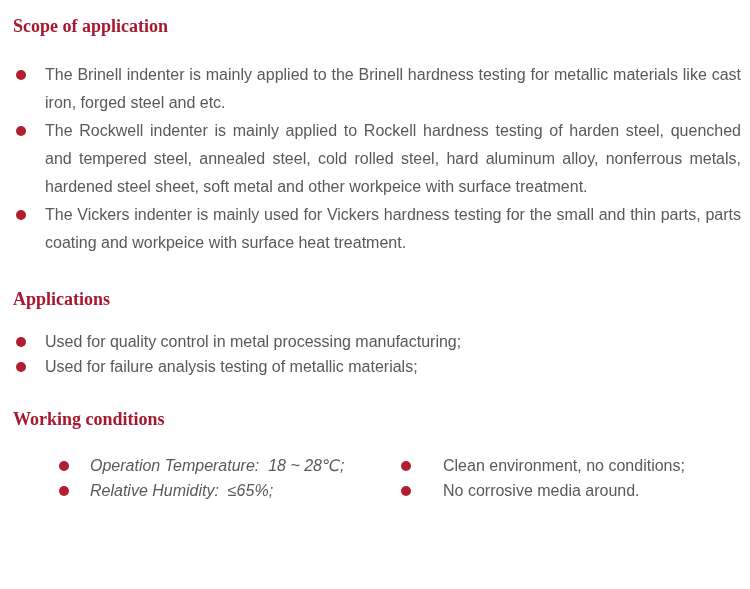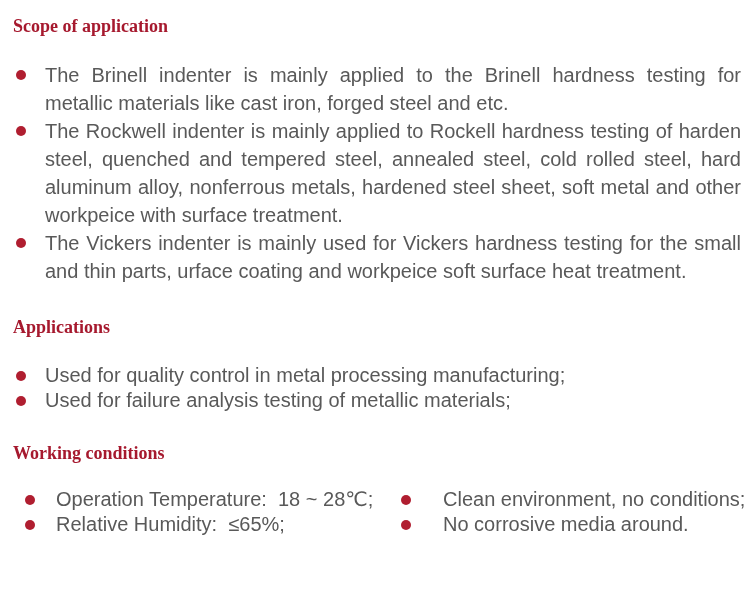--- a/index.html
+++ b/index.html
@@ -43,51 +43,51 @@
   }
   .bullet {
     flex: none;
     width: 10px;
     height: 10px;
     border-radius: 50%;
     background: var(--bullet-color);
   }
   .item-text {
     color: var(--text-color);
-    font-size: 20px;
+    font-size: 16px;
   }
 
   
   #scope-list { margin-top: 21px; }
   #scope-list .bullet { margin-top: 9px; margin-right: 19px; }
   #scope-list .item-text {
     line-height: 28px;
     width: 696px;
     text-align: justify;
   }
 
   
-  #apps-list { margin-top: 22px; }
+  #apps-list { margin-top: 16px; }
   #apps-list .bullet { margin-top: 8px; margin-right: 19px; }
   #apps-list .item-text { line-height: 25px; }
 
   
   #working-columns {
     display: flex;
     margin-top: 20px;
   }
   .wc-col {
     list-style: none;
     margin: 0;
     padding: 0;
   }
   .wc-col li { display: flex; align-items: flex-start; }
   .wc-col .bullet { margin-top: 8px; }
   .wc-col .item-text { line-height: 25px; white-space: pre-wrap; }
-  #wc-left { padding-left: 25px; width: 401px; }
+  #wc-left { padding-left: 59px; width: 401px; font-style: italic; }
   #wc-left .bullet { margin-right: 21px; }
   #wc-right .bullet { margin-right: 32px; }
 </style>
 </head>
 <body>
 
 <div class="page">
 
   <h2 class="section-title" id="title-scope">Scope of application</h2>
 
@@ -95,21 +95,21 @@
     <li>
       <span class="bullet"></span>
       <div class="item-text">The Brinell indenter is mainly applied to the Brinell hardness testing for metallic materials like cast iron, forged steel and etc.</div>
     </li>
     <li>
       <span class="bullet"></span>
       <div class="item-text">The Rockwell indenter is mainly applied to Rockell hardness testing of harden steel, quenched and tempered steel, annealed steel, cold rolled steel, hard aluminum alloy, nonferrous metals, hardened steel sheet, soft metal and other workpeice with surface treatment.</div>
     </li>
     <li>
       <span class="bullet"></span>
-      <div class="item-text">The Vickers indenter is mainly used for Vickers hardness testing for the small and thin parts, urface coating and workpeice soft surface heat treatment.</div>
+      <div class="item-text">The Vickers indenter is mainly used for Vickers hardness testing for the small and thin parts, parts coating and workpeice with surface heat treatment.</div>
     </li>
   </ul>
 
   <h2 class="section-title" id="title-apps">Applications</h2>
 
   <ul class="bullet-list" id="apps-list">
     <li>
       <span class="bullet"></span>
       <div class="item-text">Used for quality control in metal processing manufacturing;</div>
     </li>

